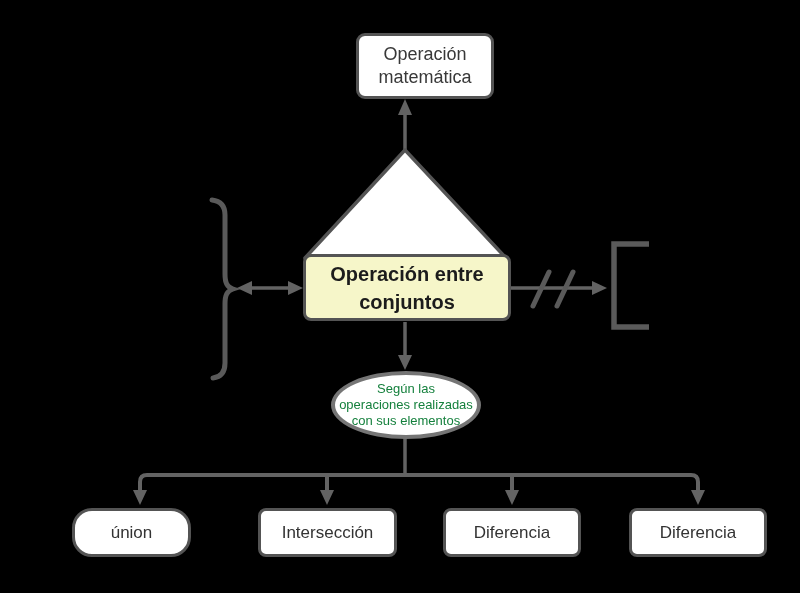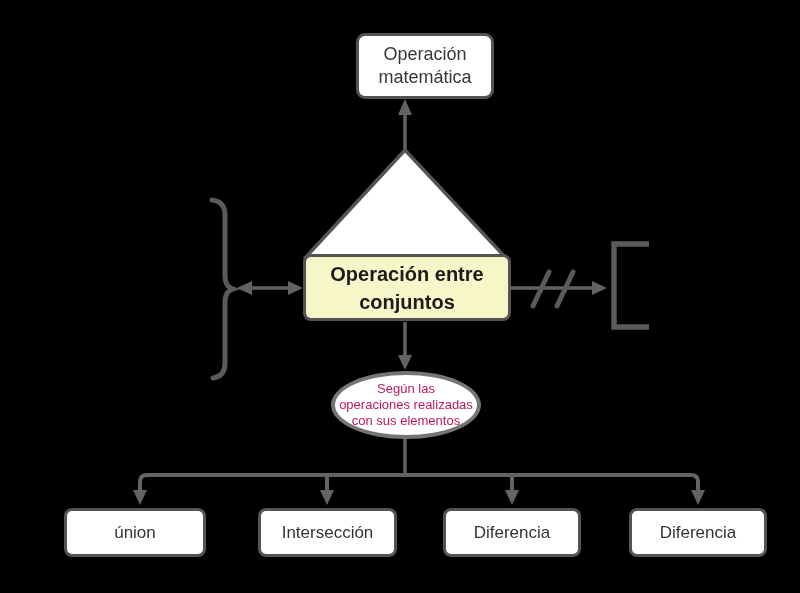--- a/index.html
+++ b/index.html
@@ -15,24 +15,24 @@
     color:#383838;white-space:pre-line;
   }
   .node-top{left:356px;top:33px;width:138px;height:66px;font-size:18px;line-height:1.3;}
   .node-main{
     left:303px;top:254px;width:208px;height:67px;
     background:#f6f6c9;border-radius:8px;
     font-weight:bold;font-size:20px;line-height:1.4;color:#1c1c1c;
   }
   .node-ellipse{
     left:331px;top:371px;width:150px;height:68px;border-radius:50%;
-    border:4px solid #757575;font-size:13px;line-height:1.22;color:#be185d;
+    border:4px solid #757575;font-size:13px;line-height:1.22;color:#15803d;
   }
   .node-leaf{top:508px;height:49px;font-size:17px;border-radius:8px;color:#333333;}
-  .leaf-union{left:64px;width:142px;}
+  .leaf-union{left:72px;width:119px;border-radius:20px;}
   .leaf-interseccion{left:258px;width:139px;}
   .leaf-diferencia{left:443px;width:138px;}
   .leaf-complemento{left:629px;width:138px;}
 </style>
 </head>
 <body>
 
 <div class="canvas">
 
   <svg class="connector-layer" width="800" height="593" viewBox="0 0 800 593">

